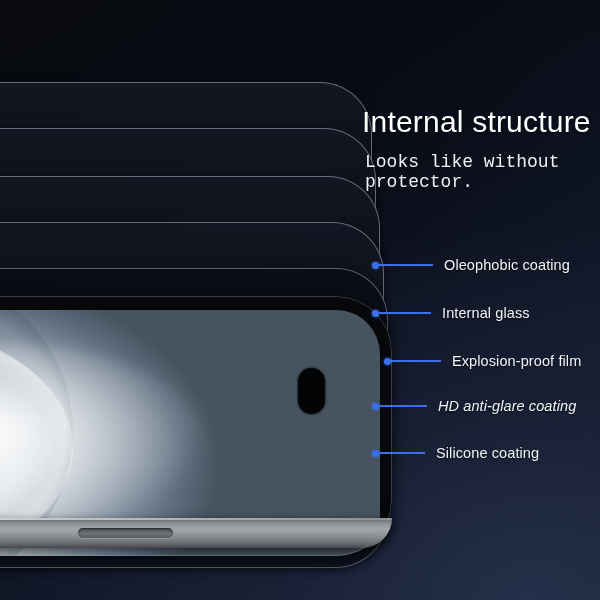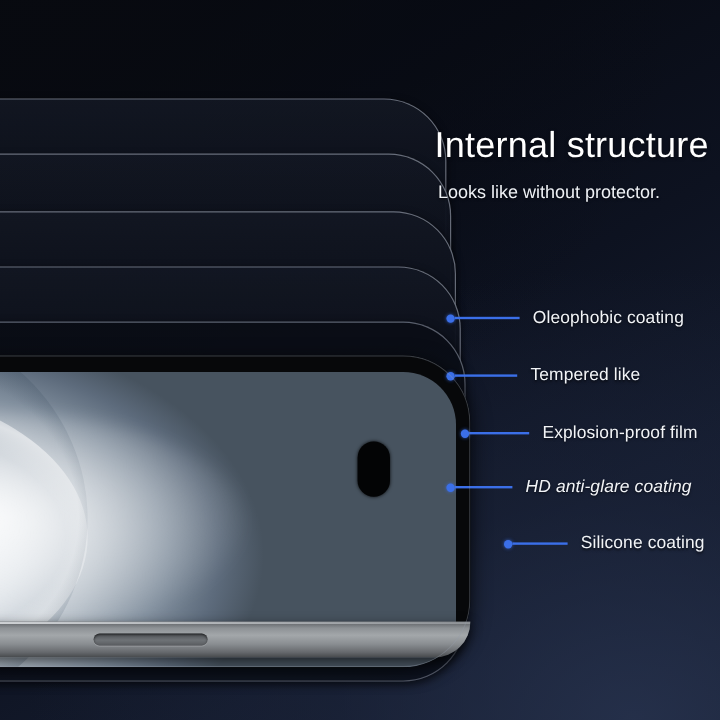--- a/index.html
+++ b/index.html
@@ -134,22 +134,23 @@
   }
 
   
   #title{
     position:absolute;left:362px;top:105px;
     color:#ffffff;font-size:30px;font-weight:400;letter-spacing:.2px;
     text-shadow:0 1px 3px rgba(0,0,0,.55);
   }
   #subtitle{
     position:absolute;left:365px;top:152px;
-    color:#eef1f5;font-size:15px;font-weight:400;
+    color:#eef1f5;font-size:18px;font-weight:400;
     text-shadow:0 1px 2px rgba(0,0,0,.55);
+    font-family:Liberation Mono, monospace;
   }
 </style>
 </head>
 <body>
 
 <div id="stage">
 
   <div class="layers">
     <div class="layer sheet" id="layer1"></div>
     <div class="layer sheet" id="layer2"></div>
@@ -175,32 +176,32 @@
 
   <div id="callouts">
       <div class="callout" style="left: 372px; top: 257px;">
         <span class="dot" style="background: rgb(59, 111, 232);"></span>
         <span class="lead" style="width: 54px; background: rgb(59, 111, 232);"></span>
         <span class="clabel" style="color: rgb(242, 244, 247);">Oleophobic coating</span>
       </div>
       <div class="callout" style="left: 372px; top: 305px;">
         <span class="dot" style="background: rgb(59, 111, 232);"></span>
         <span class="lead" style="width: 52px; background: rgb(59, 111, 232);"></span>
-        <span class="clabel" style="color: rgb(242, 244, 247);">Tempered like</span>
+        <span class="clabel" style="color: rgb(242, 244, 247);">Internal glass</span>
       </div>
       <div class="callout" style="left: 384px; top: 353px;">
         <span class="dot" style="background: rgb(59, 111, 232);"></span>
         <span class="lead" style="width: 50px; background: rgb(59, 111, 232);"></span>
         <span class="clabel" style="color: rgb(242, 244, 247);">Explosion-proof film</span>
       </div>
       <div class="callout" style="left: 372px; top: 398px;">
         <span class="dot" style="background: rgb(59, 111, 232);"></span>
         <span class="lead" style="width: 48px; background: rgb(59, 111, 232);"></span>
         <span class="clabel" style="color: rgb(242, 244, 247); font-style: italic;">HD anti-glare coating</span>
       </div>
-      <div class="callout" style="left: 372px; top: 445px; margin-left: 48px;">
+      <div class="callout" style="left: 372px; top: 445px;">
         <span class="dot" style="background: rgb(59, 111, 232);"></span>
         <span class="lead" style="width: 46px; background: rgb(59, 111, 232);"></span>
         <span class="clabel" style="color: rgb(242, 244, 247);">Silicone coating</span>
       </div>
     </div>
 
 </div>
 
 </body></html>

